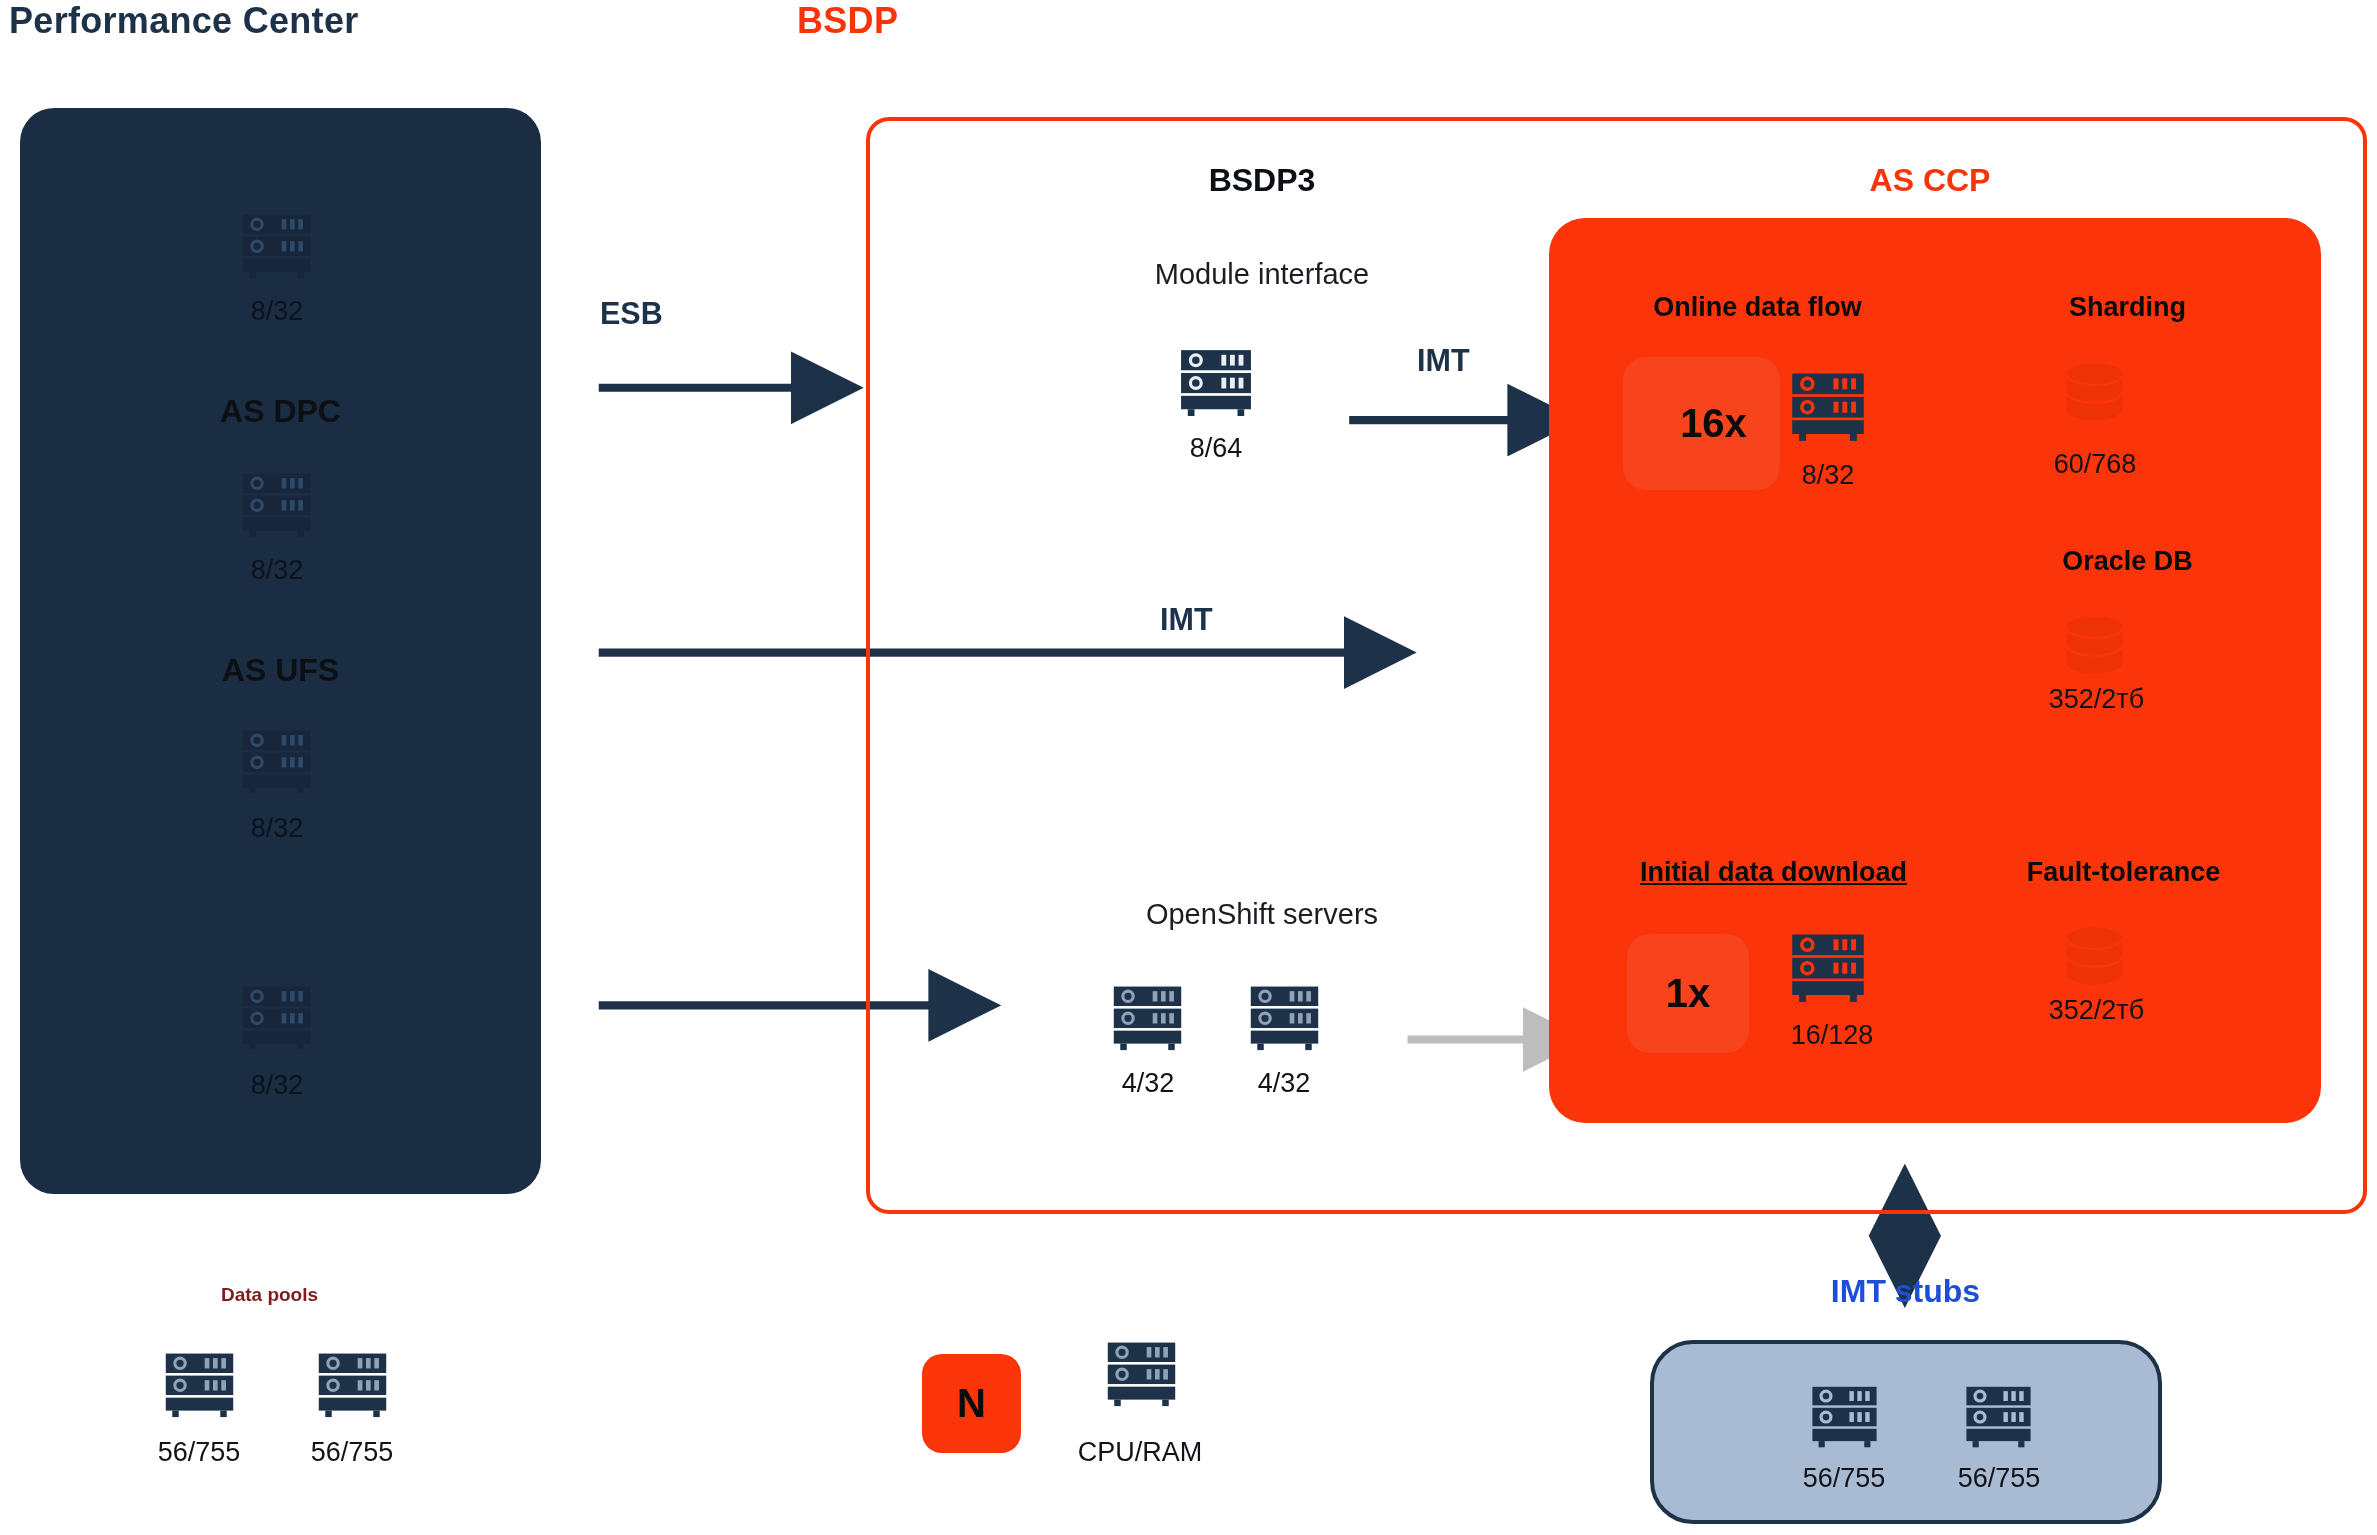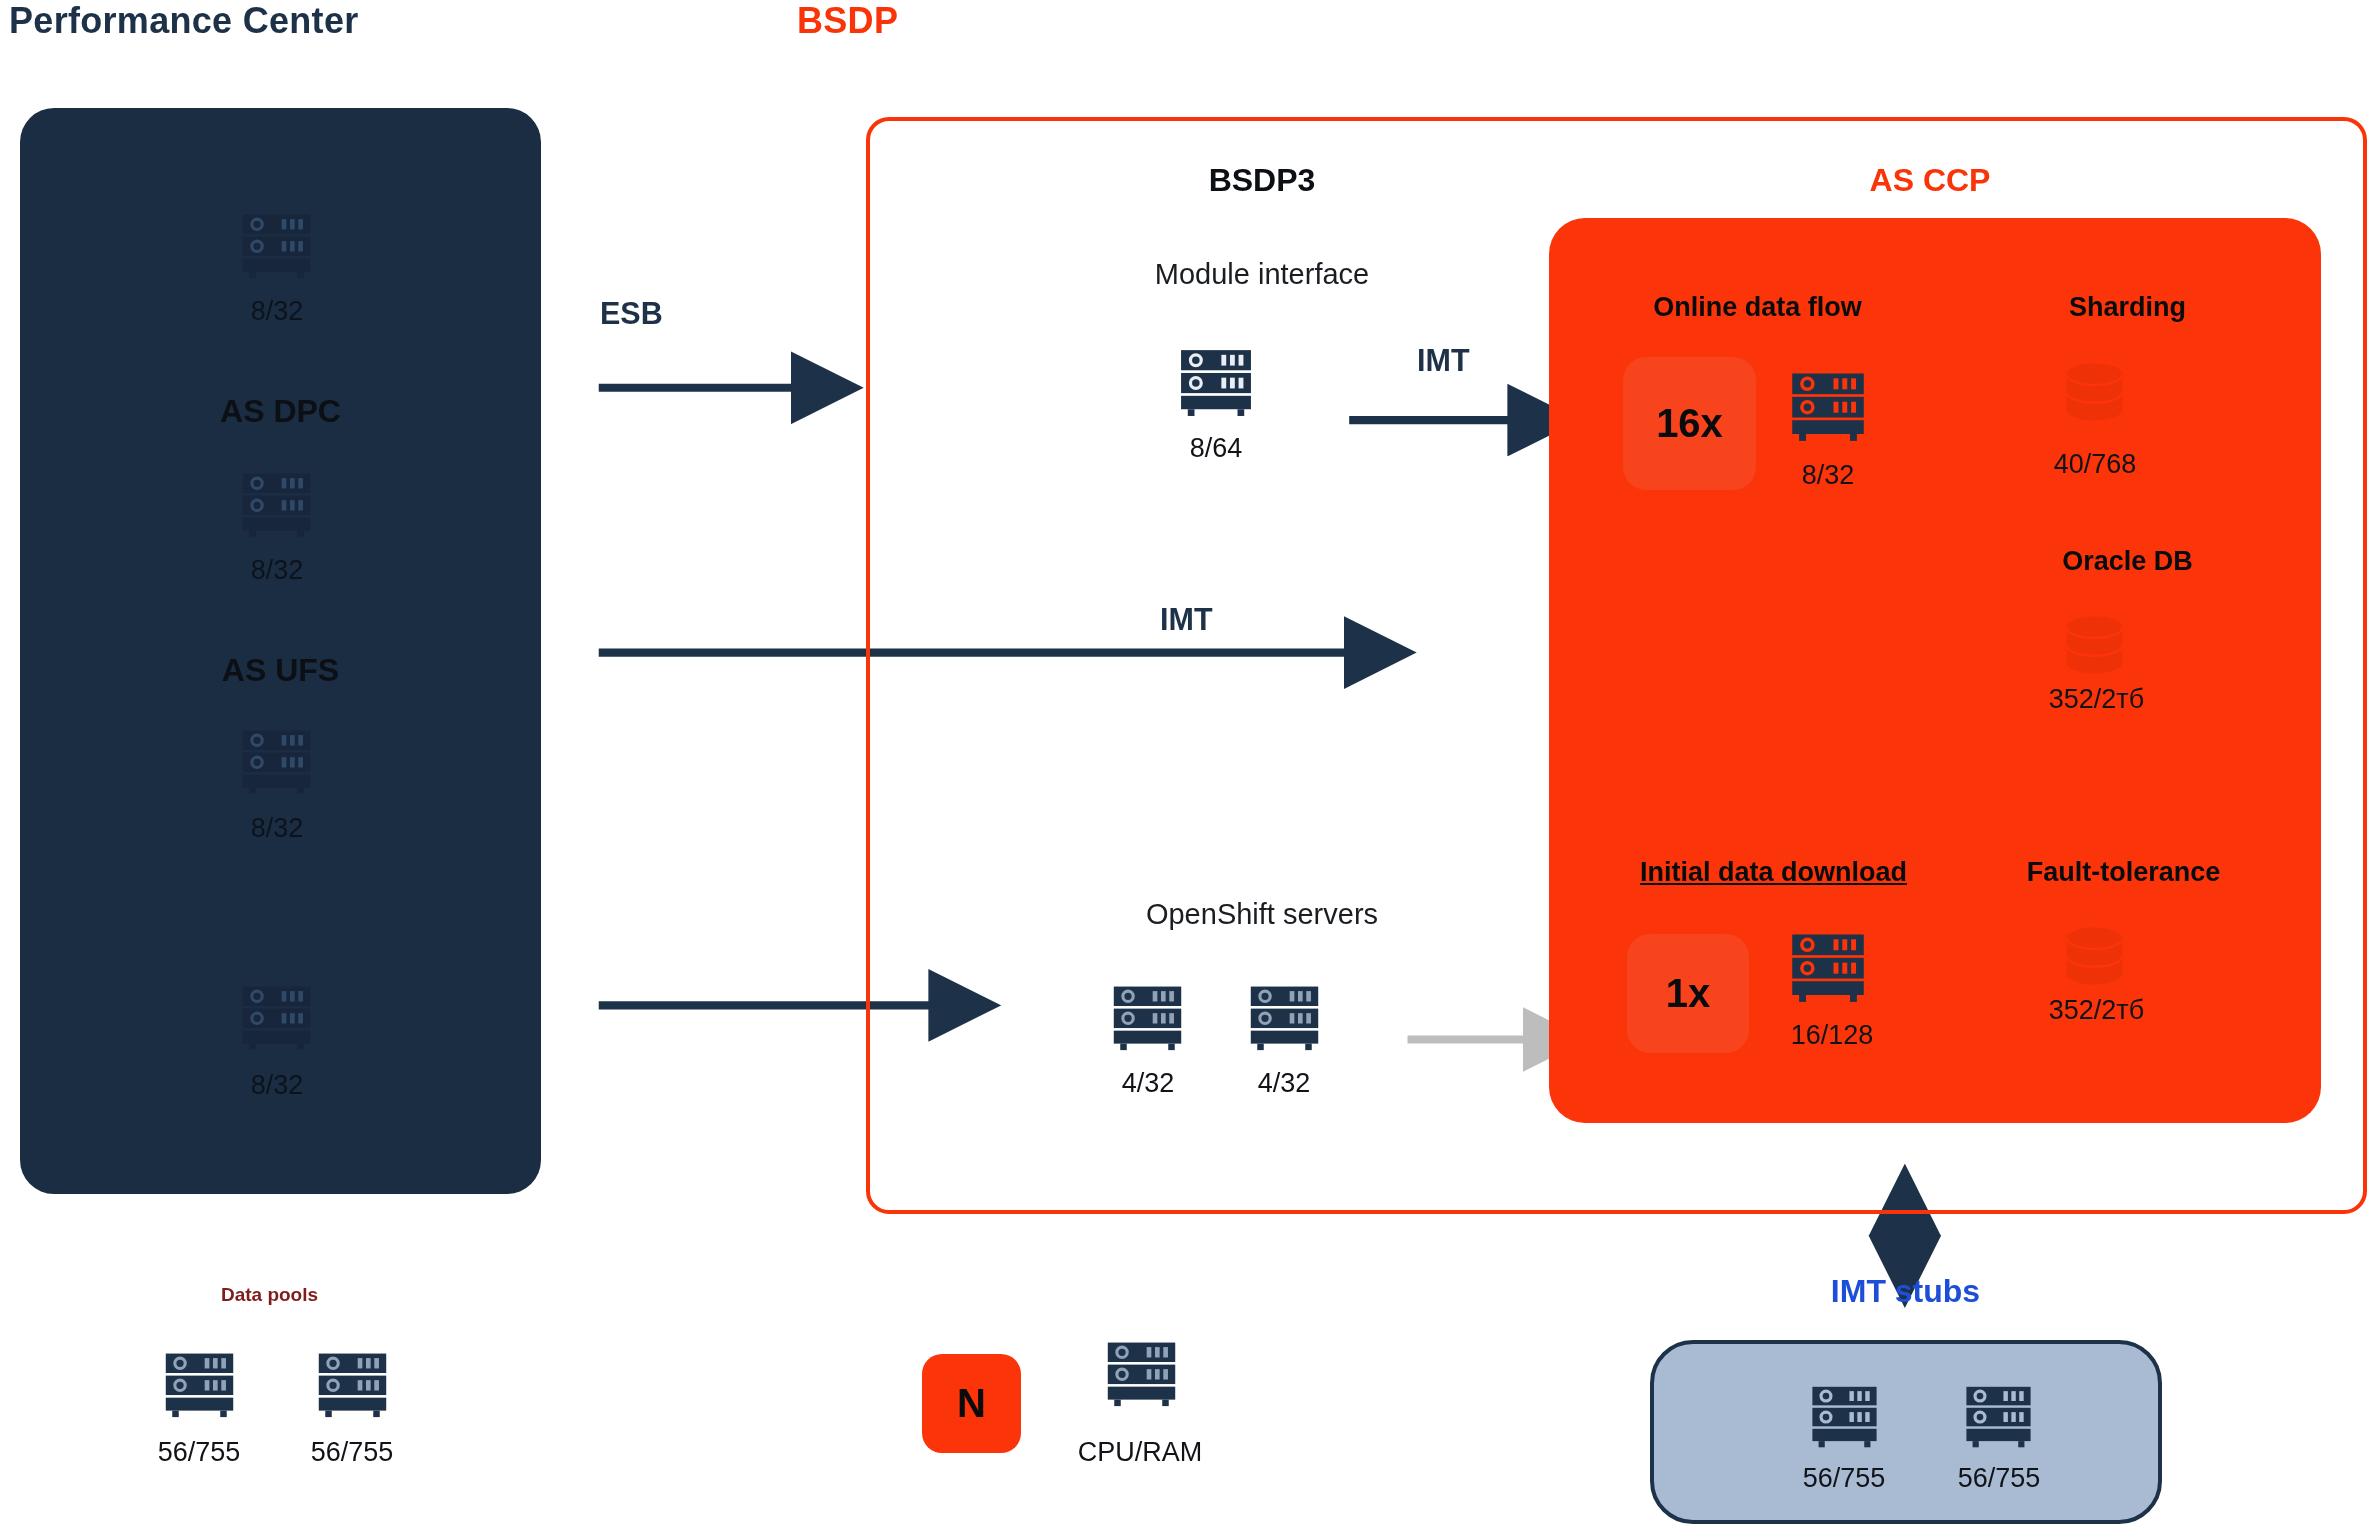--- a/index.html
+++ b/index.html
@@ -314,21 +314,21 @@
       <rect x="42.4" y="32.5" width="3.6" height="8" fill="#8fa2b6"></rect>
       <rect x="48.8" y="32.5" width="3.6" height="8" fill="#8fa2b6"></rect>
     </svg>
   </div>
   <div class="abs center t-spec" style="left:1212px; top:1068px; width:144px;">4/32</div>
 
   <div class="abs center t-head-orange" style="left:1553px; top:162px; width:754px;">AS CCP</div>
   <div class="abs" id="ccp-panel" style="left:1549px; top:218px; width:772px; height:905px;"></div>
 
   <div class="abs center t-cell-head" style="left:1569px; top:292px; width:377px;">Online data flow</div>
-  <div class="abs mult-badge" style="left:1623px; top:357px; width:133px; height:133px;">
+  <div class="abs mult-badge" style="left:1623px; top:357px; width:133px; height:133px;padding-left:24px;">
     <span class="t-mult">16x</span>
   </div>
   <div class="abs" style="left:1784px; top:357px;">
     <svg class="srv" width="88" height="88" viewBox="0 0 64 64">
       <rect x="6" y="12" width="52" height="15" fill="#1d3148"></rect>
       <rect x="6" y="29" width="52" height="15" fill="#1d3148"></rect>
       <rect x="6" y="46" width="52" height="10" fill="#1d3148"></rect>
       <rect x="11" y="56" width="5" height="5" fill="#1d3148"></rect>
       <rect x="48" y="56" width="5" height="5" fill="#1d3148"></rect>
       <circle cx="17" cy="19.5" r="4" fill="none" stroke="#fb3409" stroke-width="2.6"></circle>
@@ -346,21 +346,21 @@
   <div class="abs center t-cell-head" style="left:1957px; top:292px; width:341px;">Sharding</div>
   <div class="abs" style="left:2054px; top:354px;">
     <svg width="81" height="81" viewBox="0 0 64 64">
       <ellipse cx="32" cy="16" rx="22" ry="8.5" fill="#ef3108"></ellipse>
       <rect x="10" y="16" width="44" height="28" fill="#ef3108"></rect>
       <ellipse cx="32" cy="44" rx="22" ry="8.5" fill="#ef3108"></ellipse>
       <path d="M10,30 A22,8.5 0 0 0 54,30" fill="none" stroke="#fb3409" stroke-width="2"></path>
       <path d="M10,16 A22,8.5 0 0 0 54,16" fill="none" stroke="#fb3409" stroke-width="2"></path>
     </svg>
   </div>
-  <div class="abs center t-spec" style="left:2023px; top:449px; width:144px;">40/768</div>
+  <div class="abs center t-spec" style="left:2023px; top:449px; width:144px;">60/768</div>
 
   <div class="abs center t-cell-head" style="left:1957px; top:546px; width:341px;">Oracle DB</div>
   <div class="abs" style="left:2054px; top:607px;">
     <svg width="81" height="81" viewBox="0 0 64 64">
       <ellipse cx="32" cy="16" rx="22" ry="8.5" fill="#ef3108"></ellipse>
       <rect x="10" y="16" width="44" height="28" fill="#ef3108"></rect>
       <ellipse cx="32" cy="44" rx="22" ry="8.5" fill="#ef3108"></ellipse>
       <path d="M10,30 A22,8.5 0 0 0 54,30" fill="none" stroke="#fb3409" stroke-width="2"></path>
       <path d="M10,16 A22,8.5 0 0 0 54,16" fill="none" stroke="#fb3409" stroke-width="2"></path>
     </svg>

